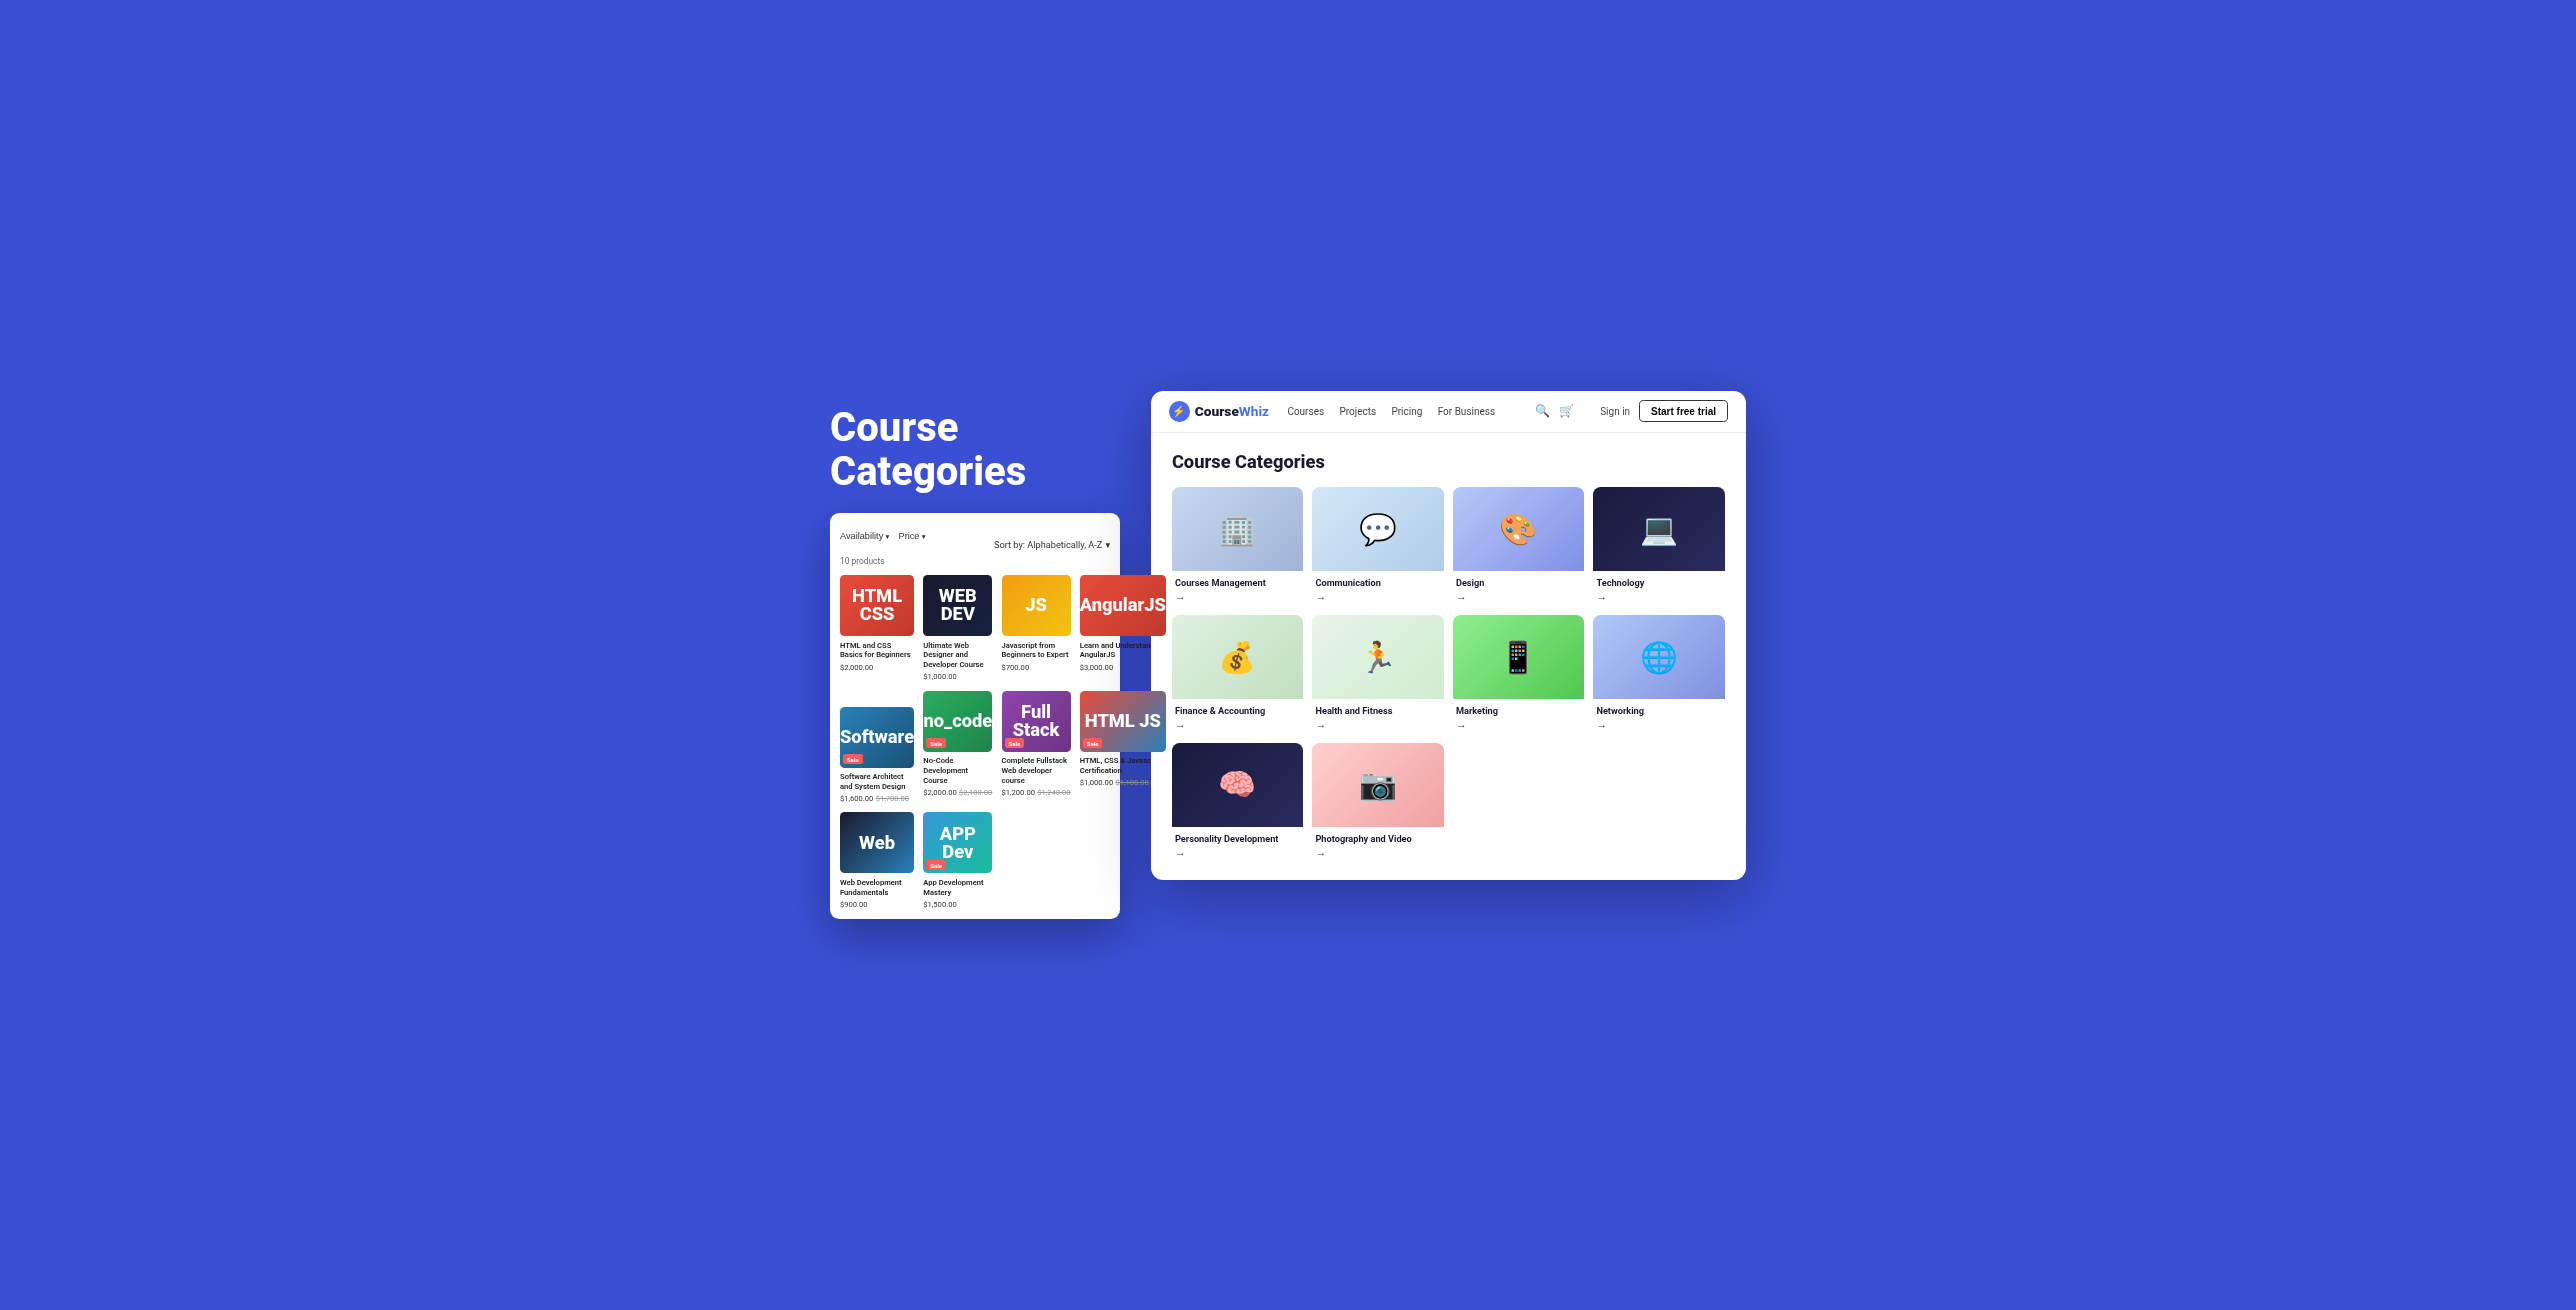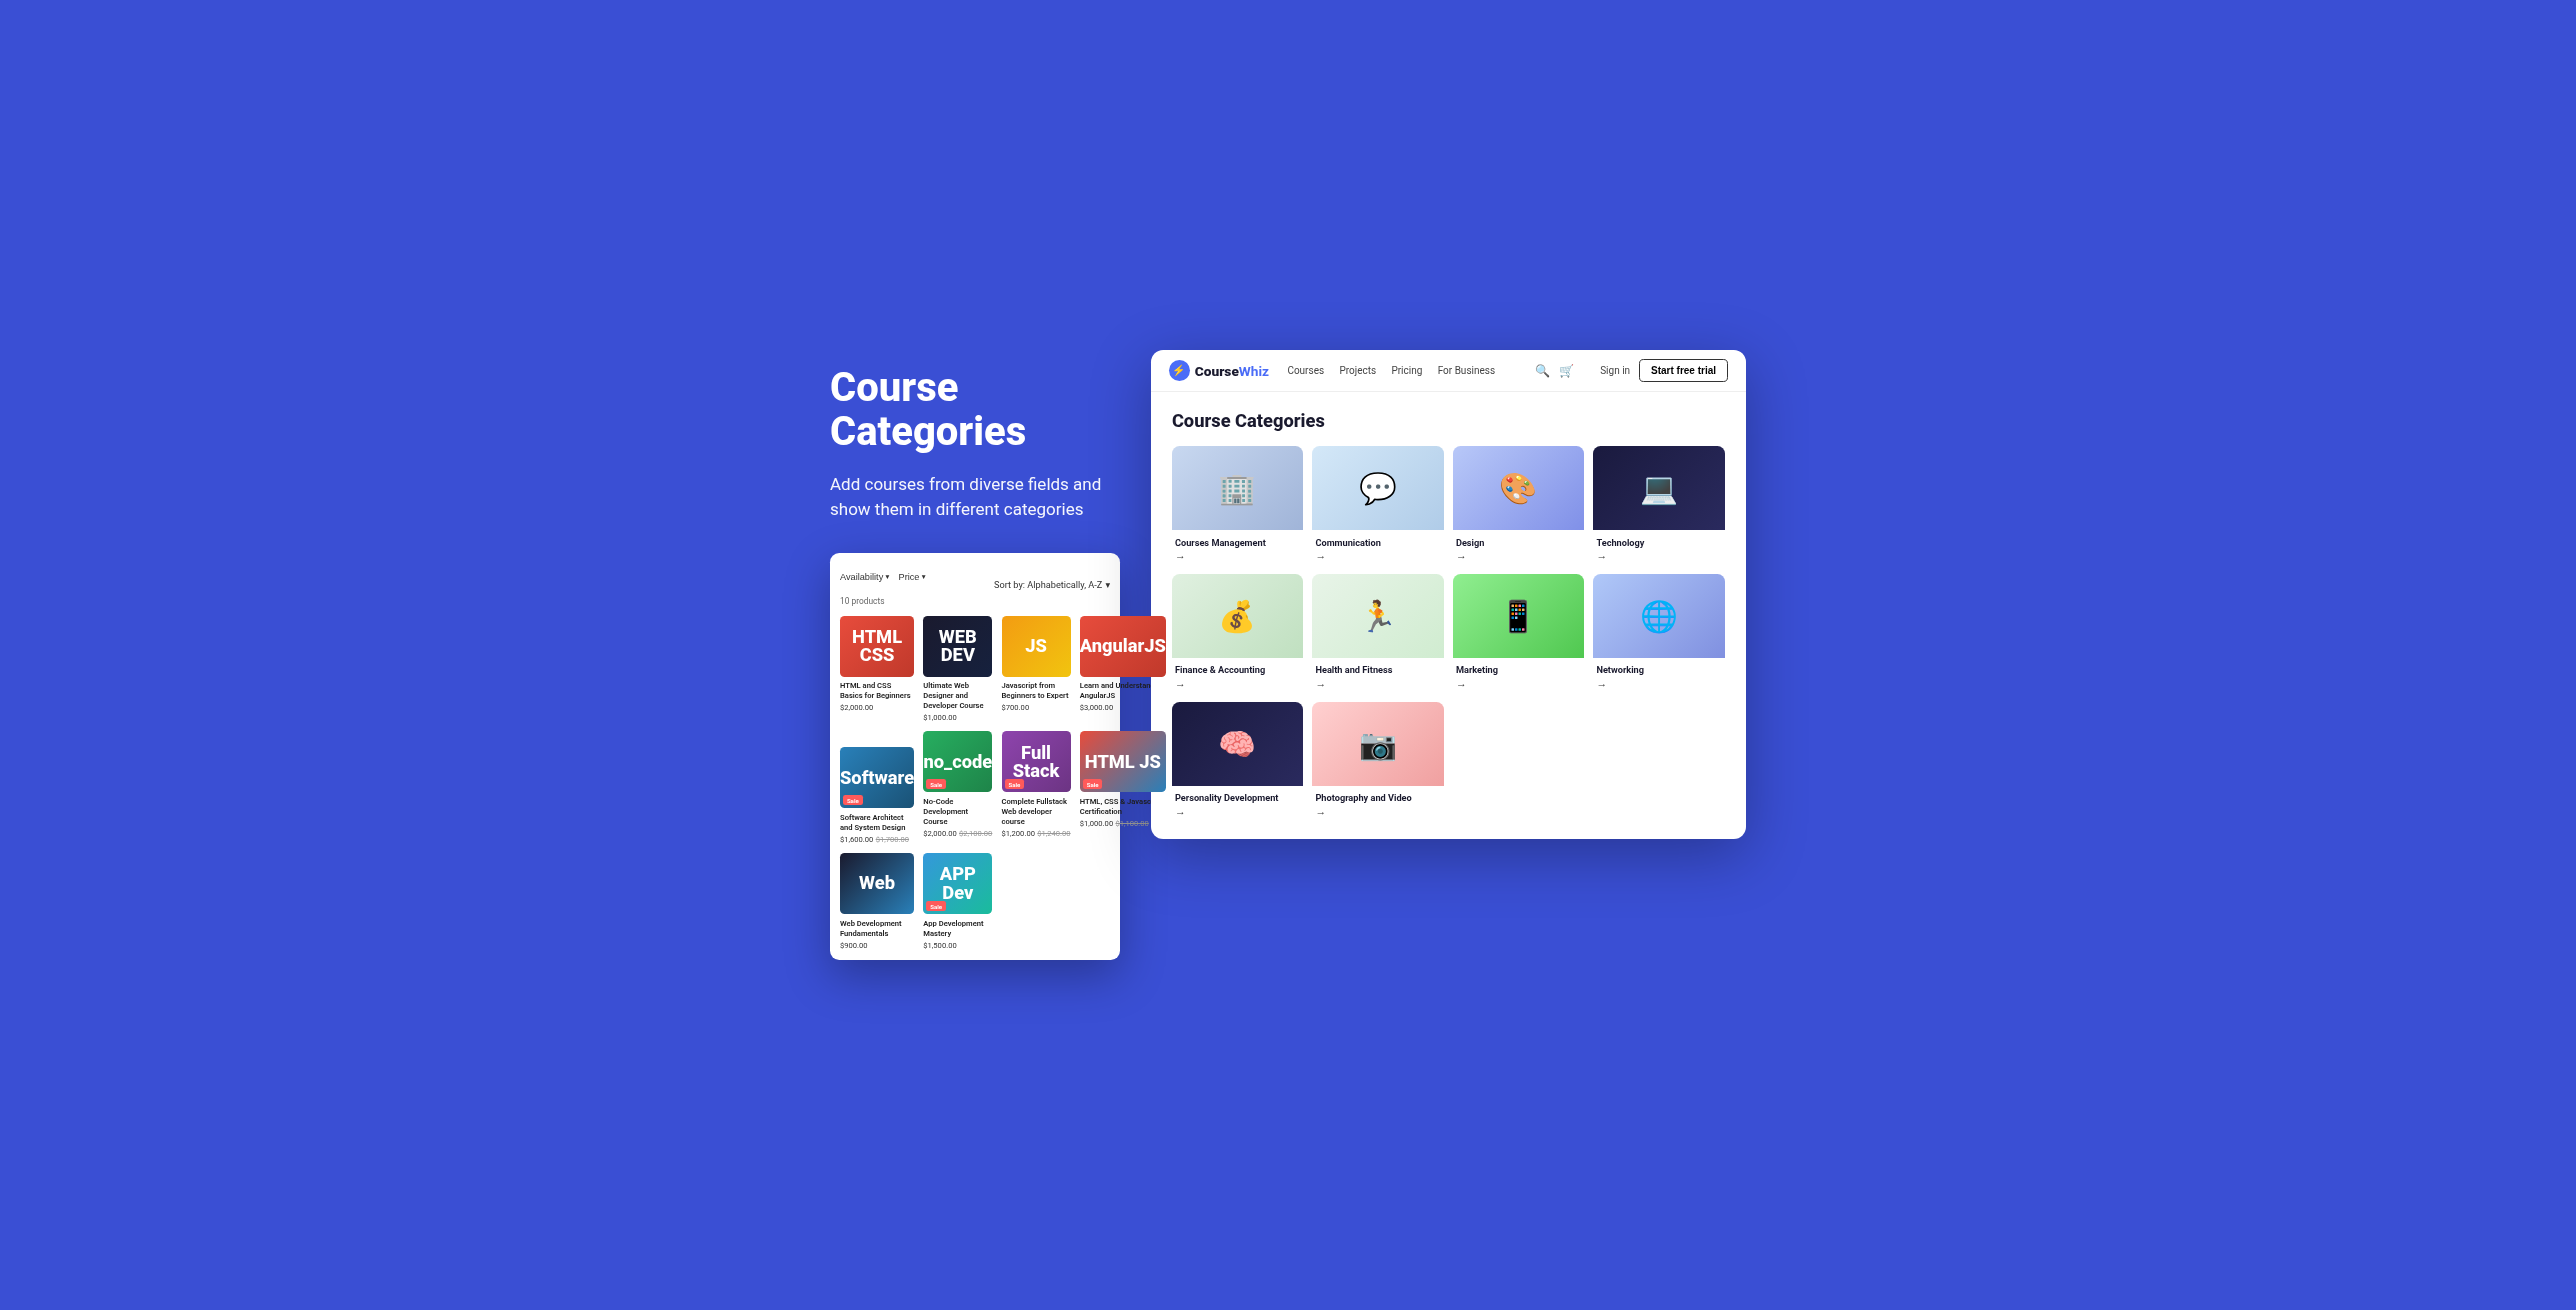--- a/index.html
+++ b/index.html
@@ -283,21 +283,20 @@
       user-select: none;
     }
   </style>
 </head>
 <body>
 
 <div class="outer-container">
 
   <div class="left-panel">
     <h1>Course Categories</h1>
-    <p>Add courses from diverse fields and show them in different categories</p>
 
     <div class="product-list-card">
       <div class="product-list-filters">
         <div class="filter-left">
           <button class="filter-btn">Availability</button>
           <button class="filter-btn">Price</button>
         </div>
         <div class="sort-right">
           <span>Sort by: Alphabetically, A-Z</span>
           <span>▾</span>

